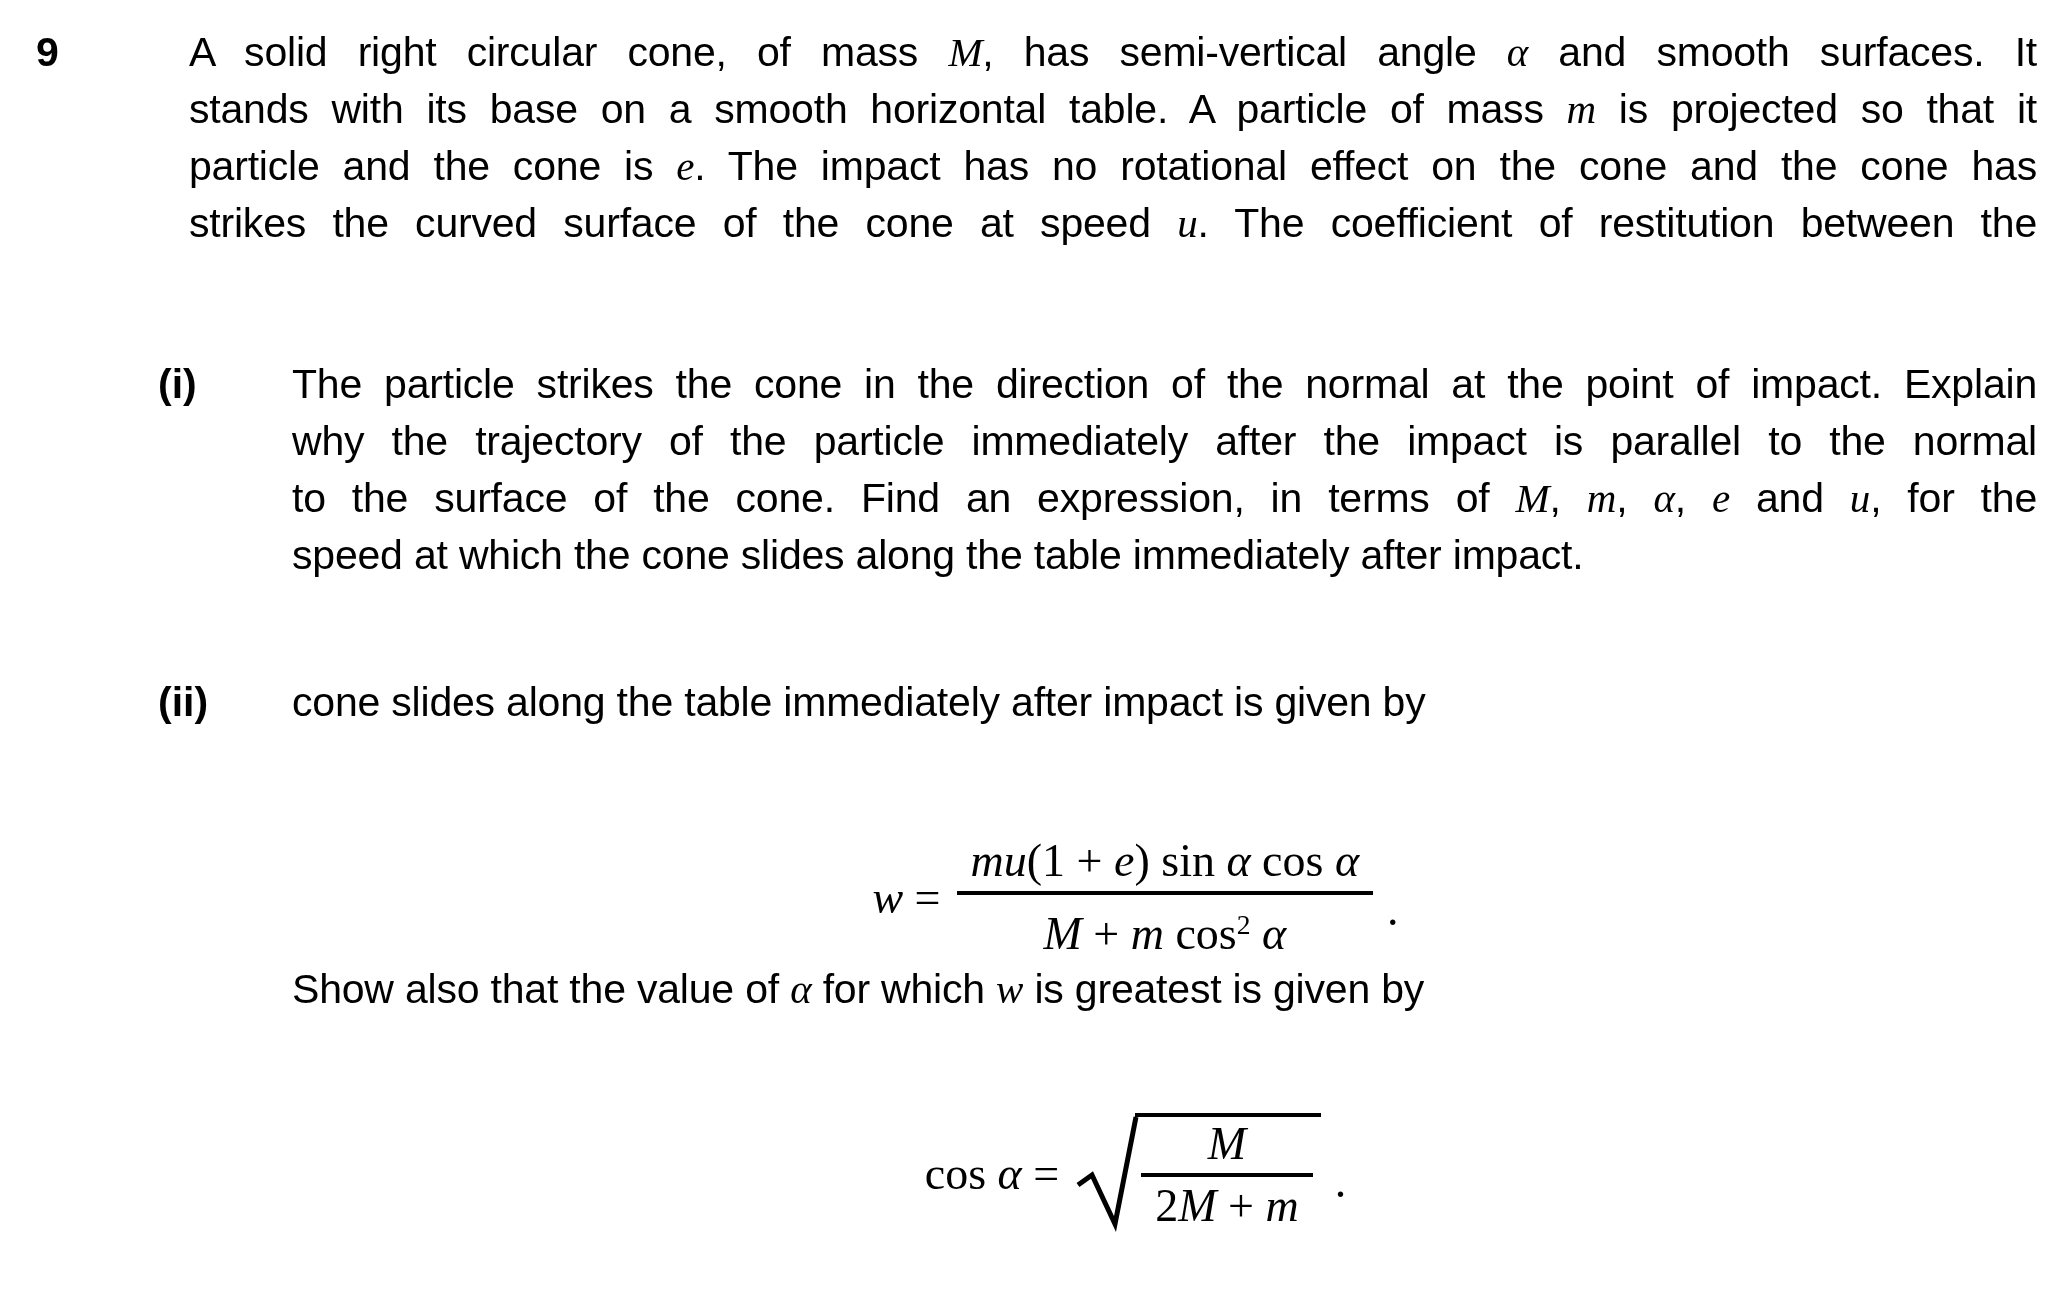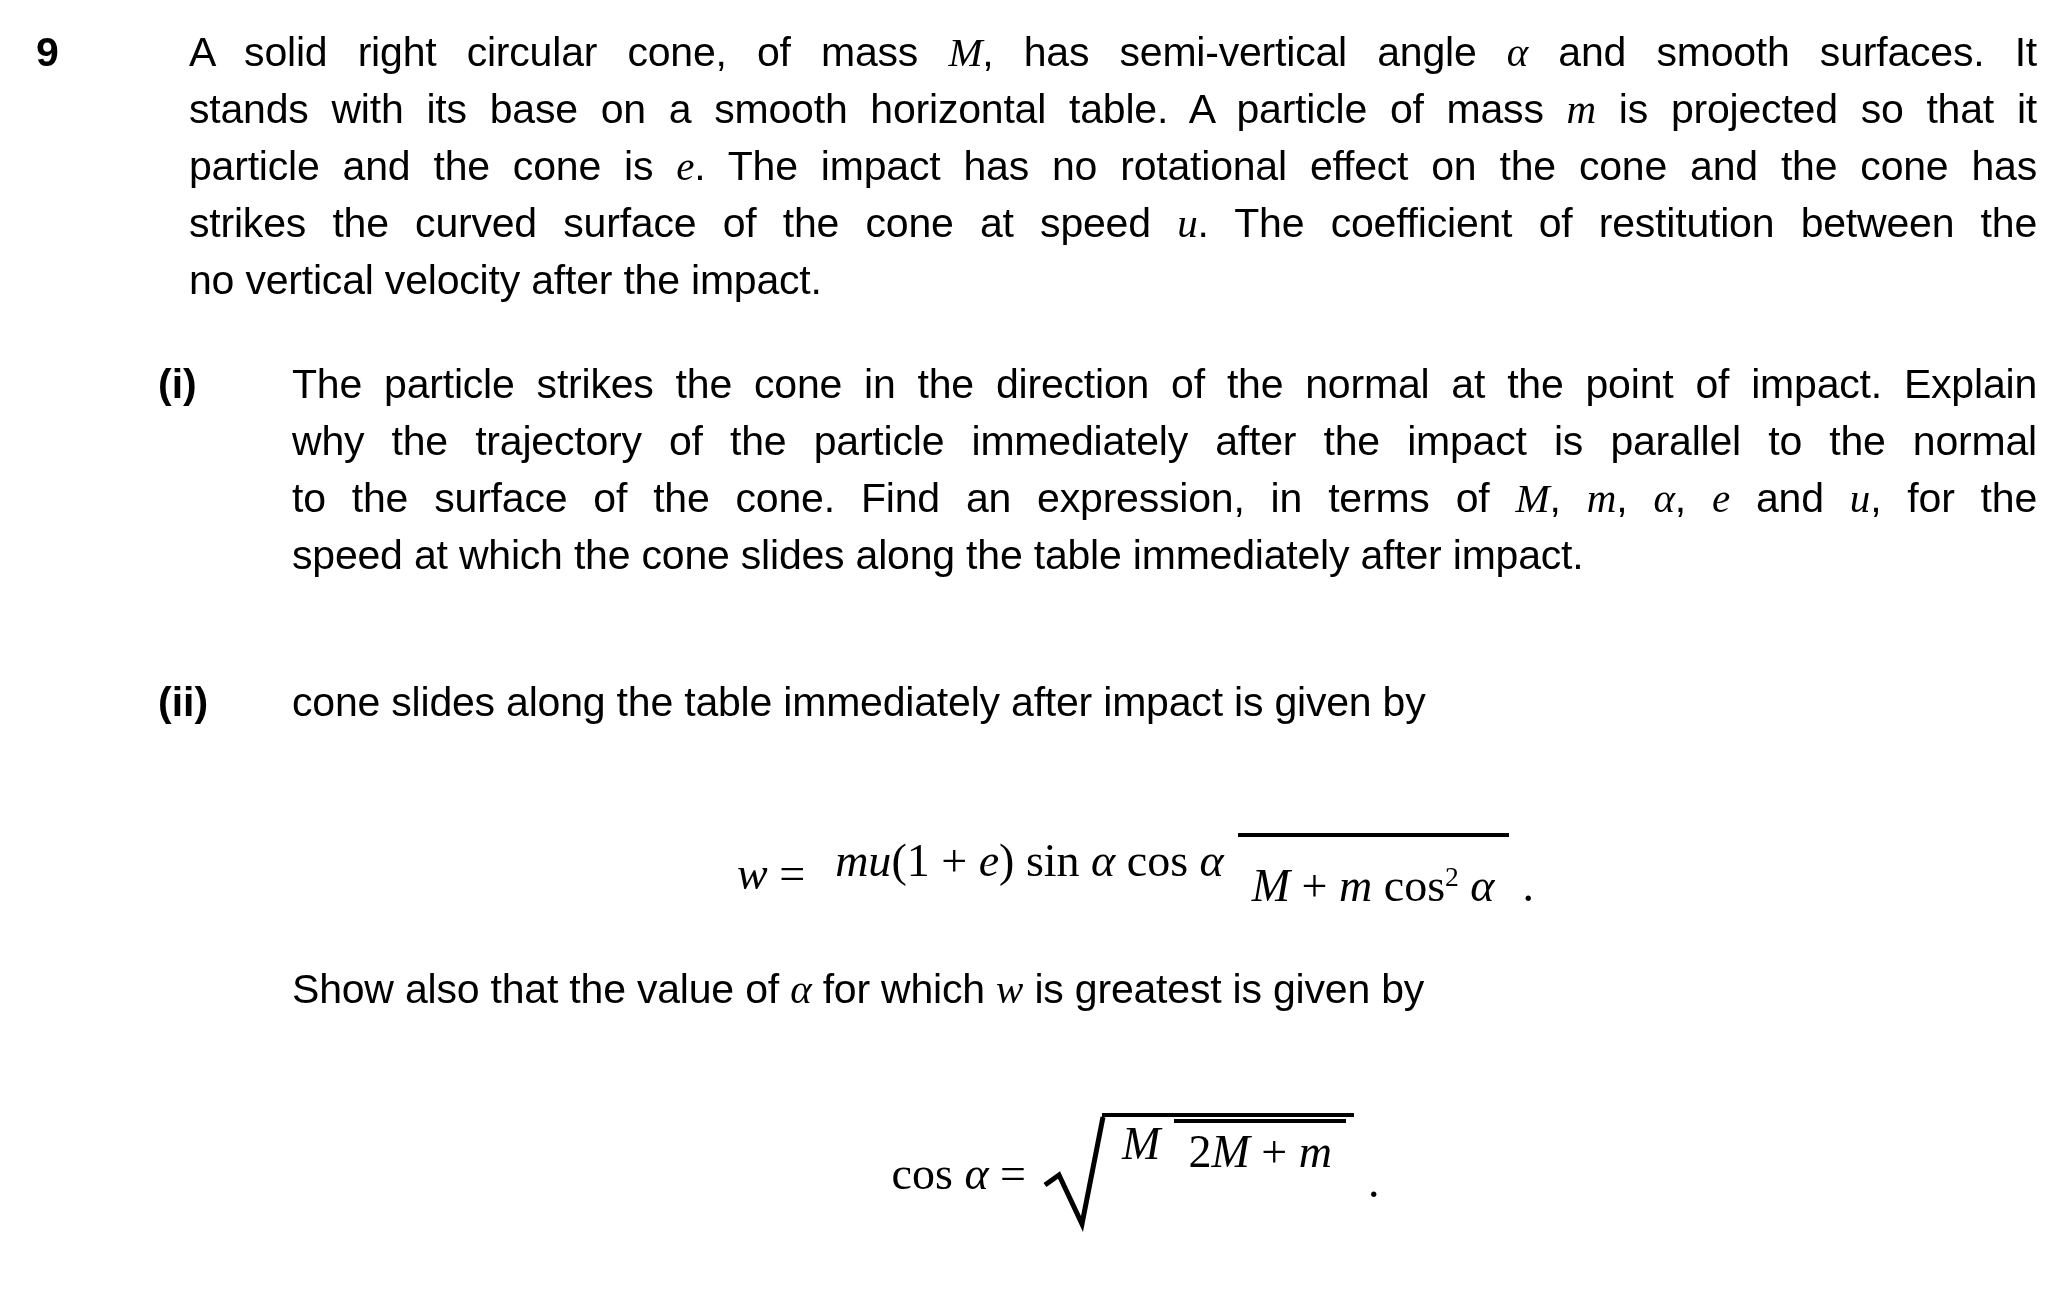--- a/index.html
+++ b/index.html
@@ -62,25 +62,25 @@
   }
   .f1 { top: 833px; }
   .f2 { top: 1113px; }
   .mline {
     font-family: "Liberation Serif", serif;
     font-size: 46px;
   }
   .lhs { margin-right: 16px; white-space: nowrap; }
   .frac {
     display: inline-flex;
-    flex-direction: row;
+    flex-direction: column;
     text-align: center;
   }
   .frac .num { padding: 0 14px 2px 14px; line-height: 56px; white-space: nowrap; }
-  .frac .den { padding: 12px 14px 0 14px; line-height: 56px; border-top: 4px solid #000; white-space: nowrap; }
+  .frac .den { padding: 2px 14px 0 14px; line-height: 56px; border-top: 4px solid #000; white-space: nowrap; }
   .f2 .frac .num { line-height: 50px; padding-bottom: 4px; }
   .f2 .frac .den { line-height: 50px; padding-top: 4px; }
   .period { margin-left: 14px; }
   .f1 .period { transform: translateY(12px); }
   .f2 .period { transform: translateY(8px); }
   
   .sqrt { display: inline-flex; align-items: flex-start; }
   .radical { display: block; }
   .sqrt-body {
     border-top: 4px solid #000;
@@ -93,21 +93,20 @@
 
 <div class="page">
 
   <div class="abs qnum">9</div>
 
   <div class="block intro">
     <div class="line just">A solid right circular cone, of mass <span class="mvar">M</span>, has semi-vertical angle <span class="mvar">α</span> and smooth surfaces. It</div>
     <div class="line just">stands with its base on a smooth horizontal table. A particle of mass <span class="mvar">m</span> is projected so that it</div>
     <div class="line just">particle and the cone is <span class="mvar">e</span>. The impact has no rotational effect on the cone and the cone has</div>
     <div class="line just">strikes the curved surface of the cone at speed <span class="mvar">u</span>. The coefficient of restitution between the</div>
-    <div class="line">no vertical velocity after the impact.</div>
   </div>
 
   <div class="plabel p1">(i)</div>
   <div class="block sub p1">
     <div class="line just">The particle strikes the cone in the direction of the normal at the point of impact. Explain</div>
     <div class="line just">why the trajectory of the particle immediately after the impact is parallel to the normal</div>
     <div class="line just">to the surface of the cone. Find an expression, in terms of <span class="mvar">M</span>, <span class="mvar">m</span>, <span class="mvar">α</span>, <span class="mvar">e</span> and <span class="mvar">u</span>, for the</div>
     <div class="line">speed at which the cone slides along the table immediately after impact.</div>
   </div>
 

